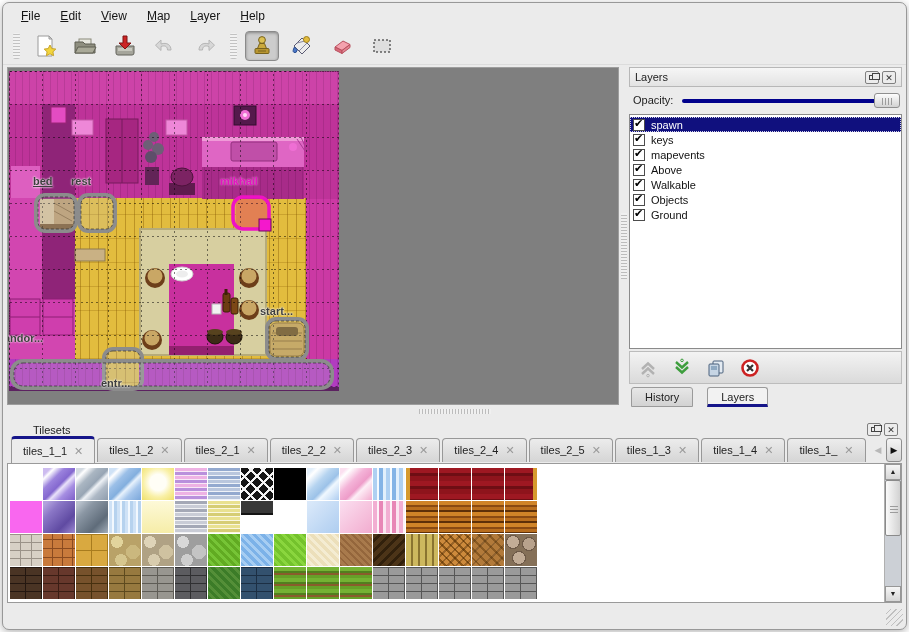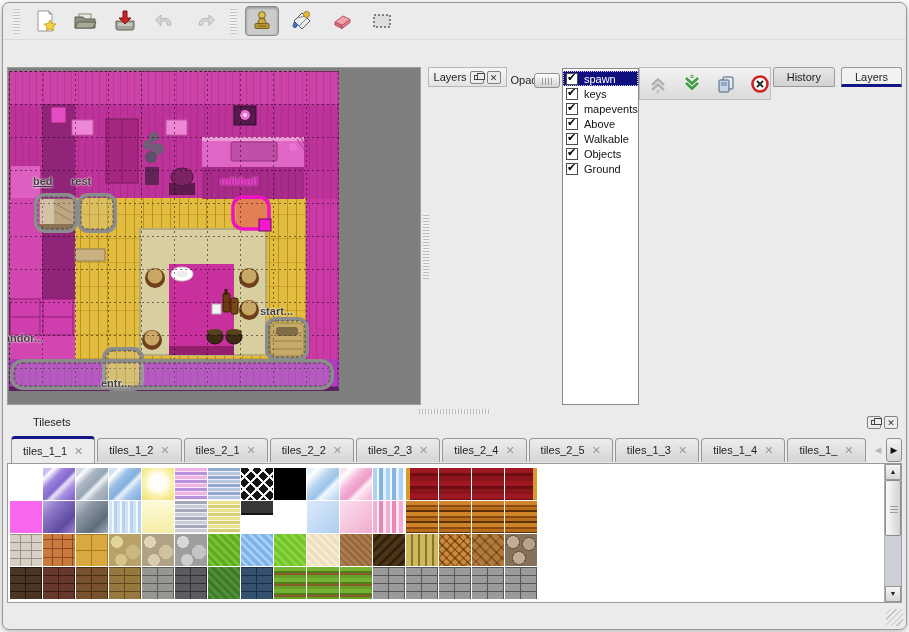--- a/index.html
+++ b/index.html
@@ -23,21 +23,21 @@
   .viewport{margin:2px 0 0 4px;width:612px;height:338px;background:#7f7f7f;
     border:1px solid #9d9d9d;position:relative;overflow:hidden;}
   .map{position:absolute;left:1px;top:3px;width:330px;height:320px;}
   .obl{position:absolute;font-size:11px;font-weight:bold;color:#3e3e3e;
     text-shadow:0 0 2px rgba(255,255,255,.9),0 0 2px rgba(255,255,255,.9);white-space:nowrap;}
   .obl.hot{color:#e215c0;text-shadow:0 0 2px rgba(255,255,255,.7);}
   .vsplit{width:10px;position:relative;}
   .vsplit::after{content:"";position:absolute;left:2px;top:148px;width:6px;height:66px;
     background:repeating-linear-gradient(0deg,#bcbcbc 0 1px,#f0f0f0 1px 3px);}
   
-  .dock{flex:1;display:flex;flex-direction:row;padding:2px 4px 0 0;}
+  .dock{flex:1;display:flex;flex-direction:column;padding:2px 4px 0 0;}
   .panel-hdr{height:20px;flex:0 0 20px;border:1px solid #b7b7b7;background:linear-gradient(#f6f6f6,#e3e3e3);
     display:flex;align-items:center;padding:0 5px;font-size:11px;color:#222;}
   .panel-hdr .sp{flex:1;}
   .hdr-btn{width:14px;height:13px;border:1px solid #808080;background:#ececec;margin-left:3px;
     font-size:8px;line-height:11px;text-align:center;color:#333;border-radius:2px;position:relative;}
   .float-glyph{position:absolute;left:3px;top:3px;width:6px;height:5px;border:1px solid #444;}
   .float-glyph::after{content:"";position:absolute;left:2px;top:-3px;width:6px;height:5px;border:1px solid #444;background:#ececec;}
   .close-glyph{position:absolute;inset:0;font-size:9px;line-height:12px;font-weight:bold;}
   .opacity-row{height:26px;flex:0 0 26px;display:flex;align-items:center;font-size:11px;color:#222;padding:0 2px 0 4px;justify-content:center;}
   .slider{flex:1;height:15px;position:relative;margin-left:9px;}
@@ -46,31 +46,31 @@
     background:linear-gradient(#fdfdfd,#d2d2d2);}
   .slider-handle i{position:absolute;left:7px;top:4px;width:12px;height:7px;
     background:repeating-linear-gradient(90deg,#9c9c9c 0 1px,transparent 1px 3px);}
   .layer-list{flex:1;background:#fff;border:1px solid #8a8a8a;margin:1px 0 2px 0;overflow:hidden;padding-top:2px;}
   .layer-row{height:15px;display:flex;align-items:center;font-size:11px;color:#111;padding-left:3px;}
   .layer-row.selected{background:#10107e;color:#fff;outline:1px dotted #cfcfe8;outline-offset:-1px;}
   .cb{width:12px;height:12px;border:1px solid #4c4c4c;background:#fff;margin-right:6px;position:relative;flex:0 0 12px;}
   .ckmark{position:absolute;left:0px;top:-3px;font-size:11px;color:#000;font-weight:bold;}
   .layer-btns{height:33px;flex:0 0 33px;border:1px solid #bcbcbc;background:linear-gradient(#f3f3f3,#dadada);
     display:flex;align-items:center;padding-left:8px;gap:14px;margin-bottom:3px;}
-  .dock-tabs{height:20px;flex:0 0 20px;display:flex;gap:6px;padding-left:2px;justify-content:center;}
+  .dock-tabs{height:20px;flex:0 0 20px;display:flex;gap:14px;padding-left:2px;}
   .dock-tab{height:20px;padding:3px 13px;font-size:11px;color:#222;background:linear-gradient(#e7e7e7,#d2d2d2);
     border:1px solid #9a9a9a;border-radius:3px 3px 0 0;}
   .dock-tab.active{background:#f2f2f2;border-bottom:3px solid #15158a;padding-bottom:0;}
   
   .hsplit{position:absolute;top:404px;left:0;right:0;height:9px;}
   .hsplit::after{content:"";position:absolute;left:calc(50% - 36px);top:2px;width:72px;height:5px;
     background:repeating-linear-gradient(90deg,#bcbcbc 0 1px,#f0f0f0 1px 3px);}
   
   .tilesets{position:absolute;top:413px;left:4px;right:4px;height:187px;display:flex;flex-direction:column;}
-  .ts-hdr{height:20px;flex:0 0 20px;display:flex;align-items:flex-start;font-size:11px;color:#222;padding:0 4px 0 26px;}
+  .ts-hdr{height:20px;flex:0 0 20px;display:flex;align-items:flex-end;font-size:11px;color:#222;padding:0 4px 0 26px;}
   .ts-tabs{height:27px;flex:0 0 27px;display:flex;align-items:center;padding-left:4px;padding-right:36px;
     overflow:hidden;position:relative;white-space:nowrap;}
   .ts-tab{height:24px;display:inline-flex;align-items:center;gap:7px;padding:0 11px;font-size:11px;color:#222;
     background:linear-gradient(#ececec,#d5d5d5);border:1px solid #989898;border-bottom:none;
     border-radius:4px 4px 0 0;margin-right:2px;flex:0 0 auto;}
   .ts-tab.active{height:27px;background:#ececec;border-top:3px solid #15158a;}
   .ts-close{color:#9a9a9a;font-weight:bold;font-size:11px;}
   .ts-scroll{position:absolute;right:0;bottom:0px;display:flex;height:24px;}
   .ts-arrow{width:16px;height:24px;display:flex;align-items:center;justify-content:center;font-size:9px;}
   .ts-arrow.prev{color:#b8b8b8;}
@@ -144,20 +144,28 @@
   .thdg{background:repeating-linear-gradient(45deg,#3c7c28 0 3px,#548f38 3px 6px)}
   .tbrb{background:repeating-linear-gradient(0deg,transparent 0 7px,#1c2f44 7px 8px),repeating-linear-gradient(90deg,transparent 0 15px,#1c2f44 15px 16px),#33516e}
   .tgrw{background:repeating-linear-gradient(180deg,#74b233 0 4px,#527f1e 4px 6px,#8a5c2c 6px 8px,#66a028 8px 11px)}
   .tbgr{background:repeating-linear-gradient(0deg,transparent 0 7px,#565656 7px 8px),repeating-linear-gradient(90deg,transparent 0 15px,#565656 15px 16px),#9a9a9a}
 </style>
 </head>
 <body>
 
 <div class="window">
 
+  <div class="menubar">
+      <div class="menu-item">File</div>
+      <div class="menu-item">Edit</div>
+      <div class="menu-item">View</div>
+      <div class="menu-item">Map</div>
+      <div class="menu-item">Layer</div>
+      <div class="menu-item">Help</div>
+    </div>
 
   <div class="toolbar">
     <div class="tb-handle"></div>
     <div class="tb-btn">
       <svg width="26" height="26" viewBox="0 0 26 26">
         <path d="M6 3 h11 l3 3 v17 H6 Z" fill="#ffffff" stroke="#9a9a9a"></path>
         <path d="M17 3 l3 3 h-3 Z" fill="#d8d8d8" stroke="#9a9a9a"></path>
         <path d="M18 12 l1.8 3.6 4 .5 -2.9 2.7 .7 3.9 -3.6 -1.9 -3.6 1.9 .7 -3.9 -2.9 -2.7 4 -.5 Z" fill="#f2d53c" stroke="#c7a32a"></path>
       </svg>
     </div>

